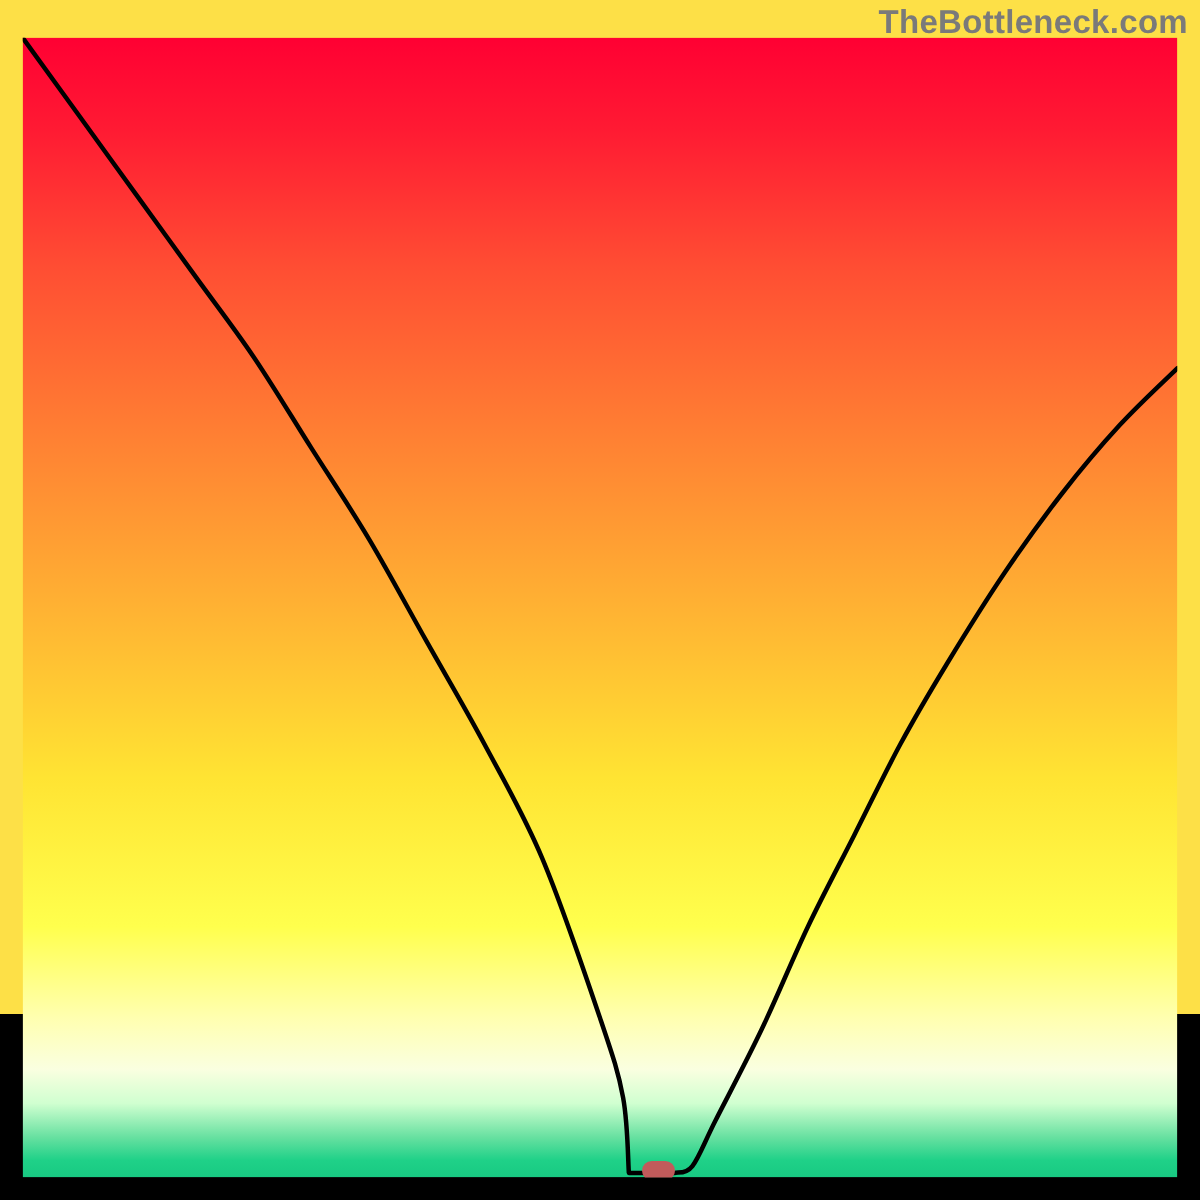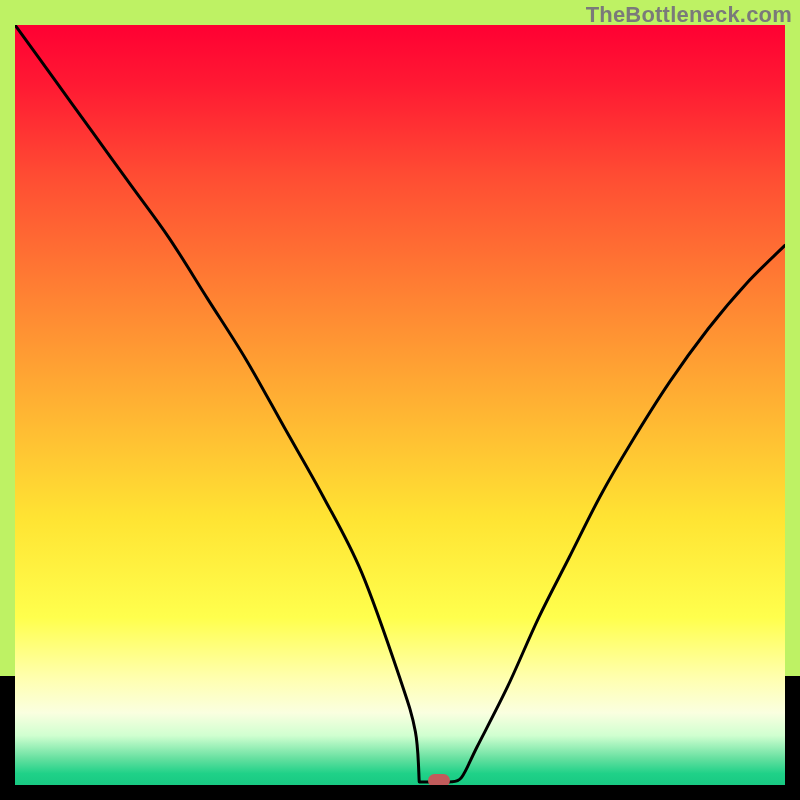--- a/index.html
+++ b/index.html
@@ -1,21 +1,21 @@
 <!DOCTYPE html>
 <html><head>
 <meta charset="utf-8">
 <style>
   * { margin: 0; padding: 0; box-sizing: border-box; }
   html, body { width: 800px; height: 800px; overflow: hidden; background: #000; }
   .frame {
     position: relative;
     width: 800px;
     height: 676px;
-    background: #bef264;
+    background: #fde047;
   }
   .watermark {
     position: absolute;
     top: 2px;
     right: 8px;
     font-family: Arial, Helvetica, sans-serif;
     font-size: 22px;
     font-weight: bold;
     color: #7a7a7a;
     letter-spacing: 0.2px;

